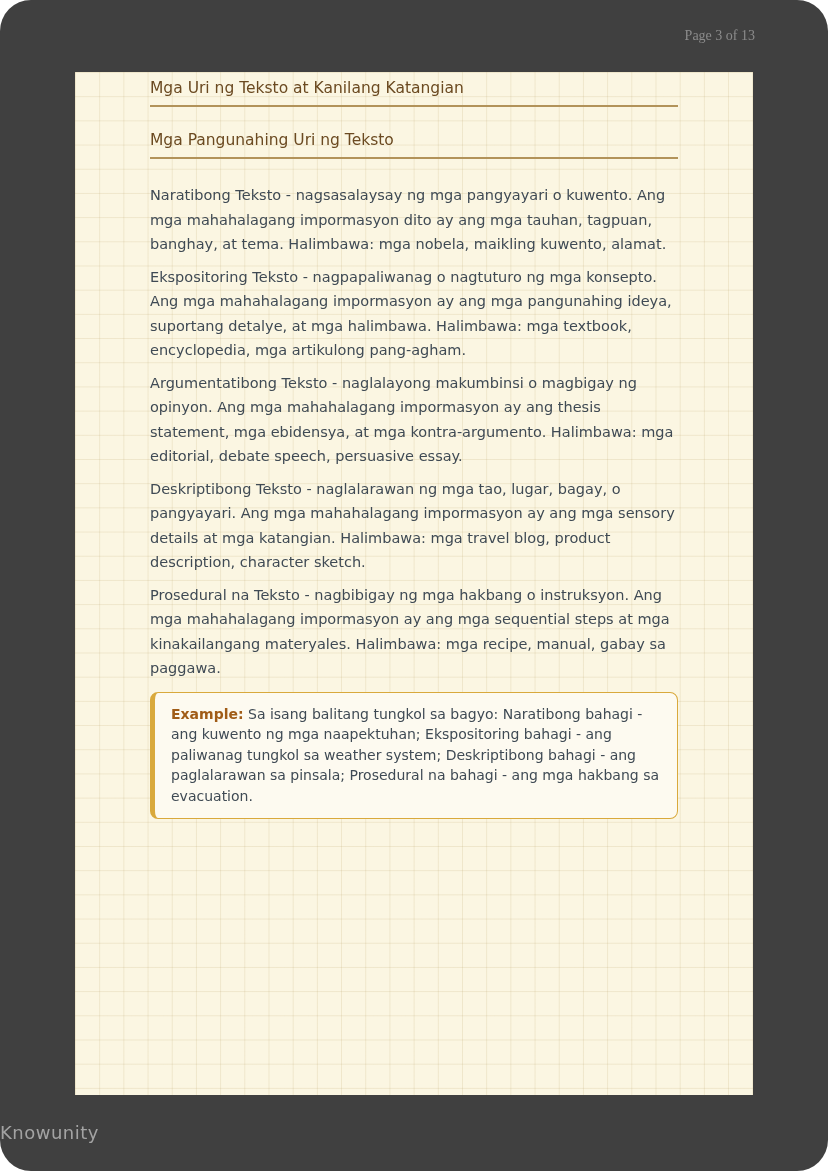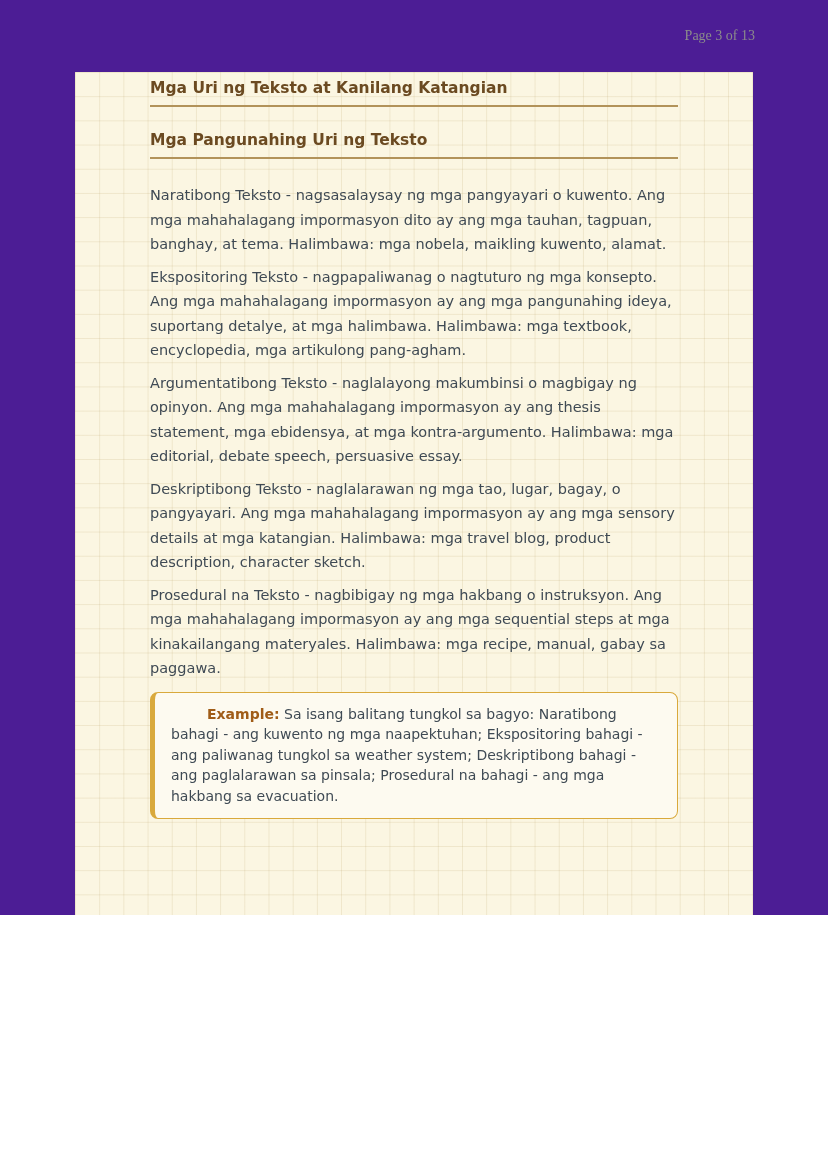--- a/index.html
+++ b/index.html
@@ -12,23 +12,24 @@
     --box-border:#d9a93c;
     --box-bg:#fdfaf0;
     --meta-gray:#8b8b8b;
     --footer-gray:#a3a3a3;
   }
   html,body{margin:0;padding:0;}
   body{background:#ffffff;font-family:"DejaVu Sans","Liberation Sans",sans-serif;}
   .canvas{
     position:relative;
     width:828px;
-    height:915px;
-    background:#4c1d95;
+    height:1171px;
+    background:#404040;
     overflow:hidden;
+    border-radius:31px;
   }
   .page-number{
     position:absolute;
     top:28px;
     right:73px;
     font-family:"Liberation Serif","DejaVu Serif",serif;
     font-size:14px;
     color:var(--meta-gray,#8b8b8b);
   }
   .paper{
@@ -43,21 +44,21 @@
     background-image:
       linear-gradient(to right, var(--grid-line,rgba(203,183,133,.25)) 1px, transparent 1px),
       linear-gradient(to bottom, var(--grid-line,rgba(203,183,133,.25)) 1px, transparent 1px);
     background-size:24.2px 24.2px;
   }
   .section-heading{
     margin:0 0 24px 0;
     padding:0 0 7px 0;
     border-bottom:2px solid var(--rule,#b2935a);
     font-size:15.5px;
-    font-weight:bold;
+    font-weight:normal;
     color:var(--heading,#6b4a21);
     line-height:19px;
   }
   .section-heading.second{margin-top:20px;}
   p.body-para{
     margin:0 0 8px 0;
     font-size:14.5px;
     line-height:24.5px;
     color:var(--body-text,#3f4a54);
   }
@@ -72,21 +73,20 @@
   }
   .example-box p{
     margin:0;
     font-size:14px;
     line-height:20.6px;
     color:var(--body-text,#3f4a54);
   }
   .example-label{
     font-weight:bold;
     color:var(--example-label,#a05c17);
-    margin-left:36px;
   }
   .footer-brand{
     position:absolute;
     top:1122px;
     left:0;
     width:100%;
     text-align:left;
     font-size:18px;
     letter-spacing:.5px;
     color:var(--footer-gray,#a3a3a3);

